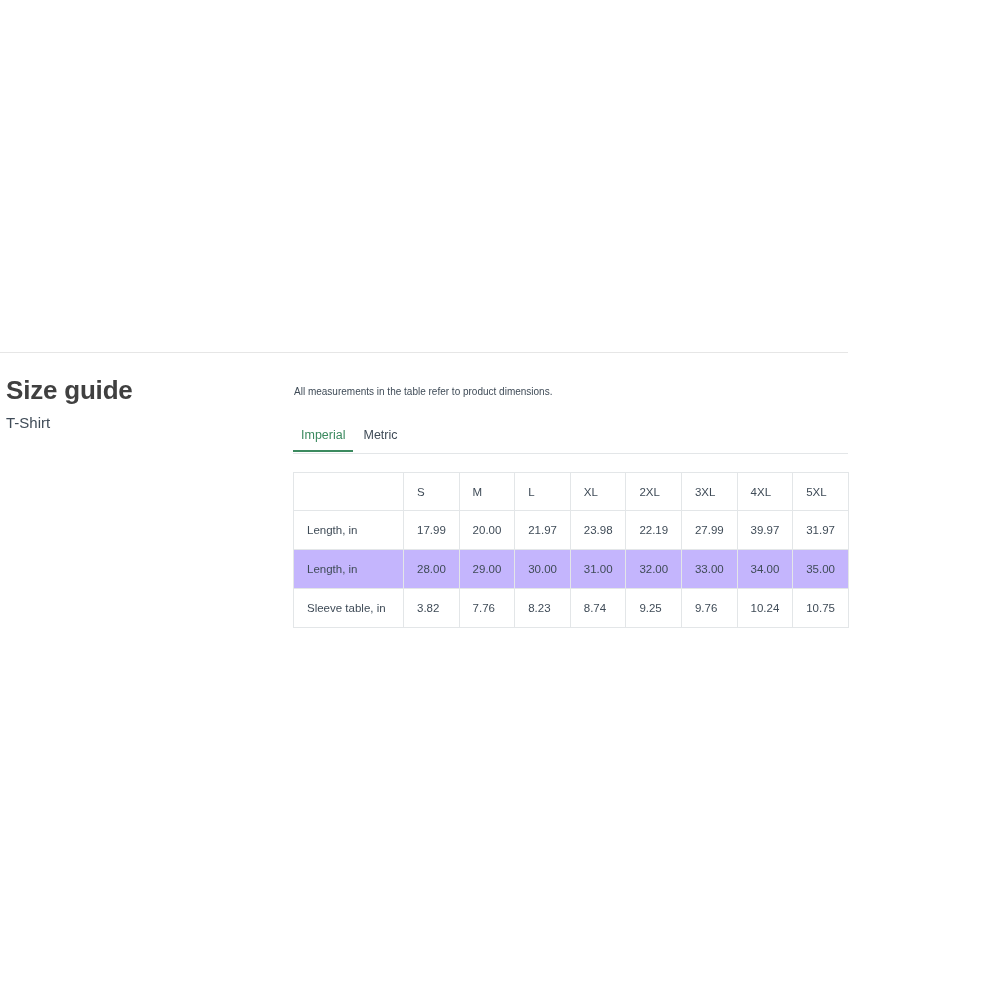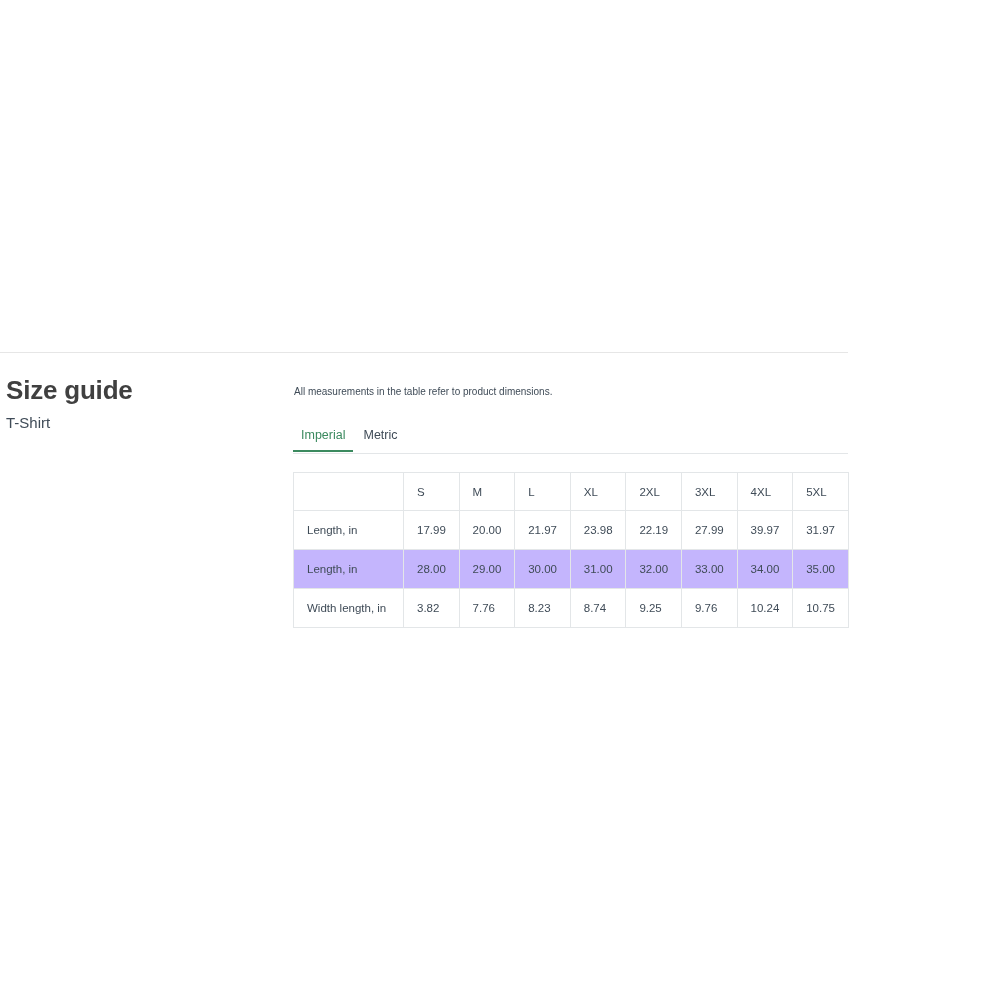--- a/index.html
+++ b/index.html
@@ -210,21 +210,21 @@
             <td>28.00</td>
             <td>29.00</td>
             <td>30.00</td>
             <td>31.00</td>
             <td>32.00</td>
             <td>33.00</td>
             <td>34.00</td>
             <td>35.00</td>
           </tr>
           <tr>
-            <td>Width length, in</td>
+            <td>Sleeve table, in</td>
             <td>3.82</td>
             <td>7.76</td>
             <td>8.23</td>
             <td>8.74</td>
             <td>9.25</td>
             <td>9.76</td>
             <td>10.24</td>
             <td>10.75</td>
           </tr>
         </tbody>

